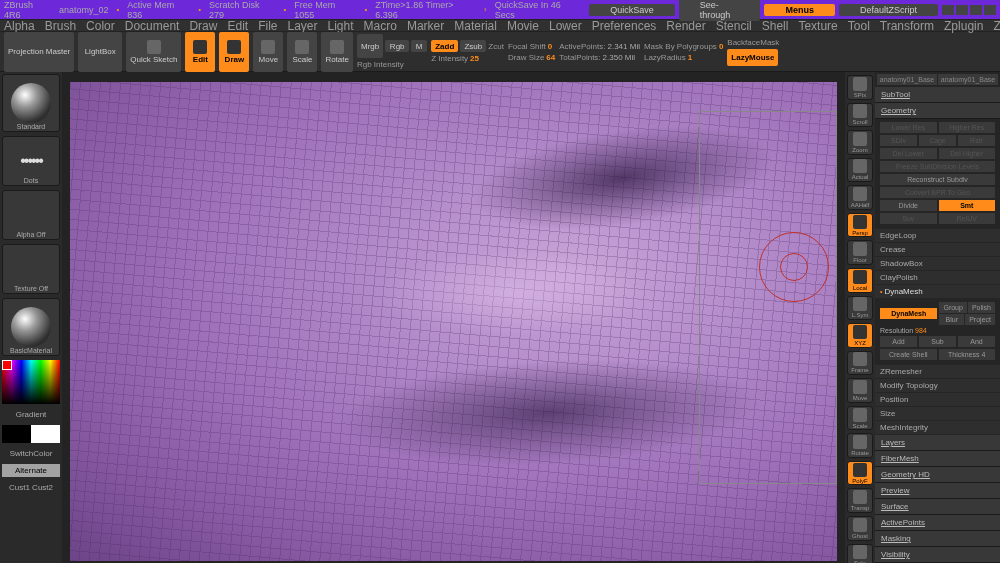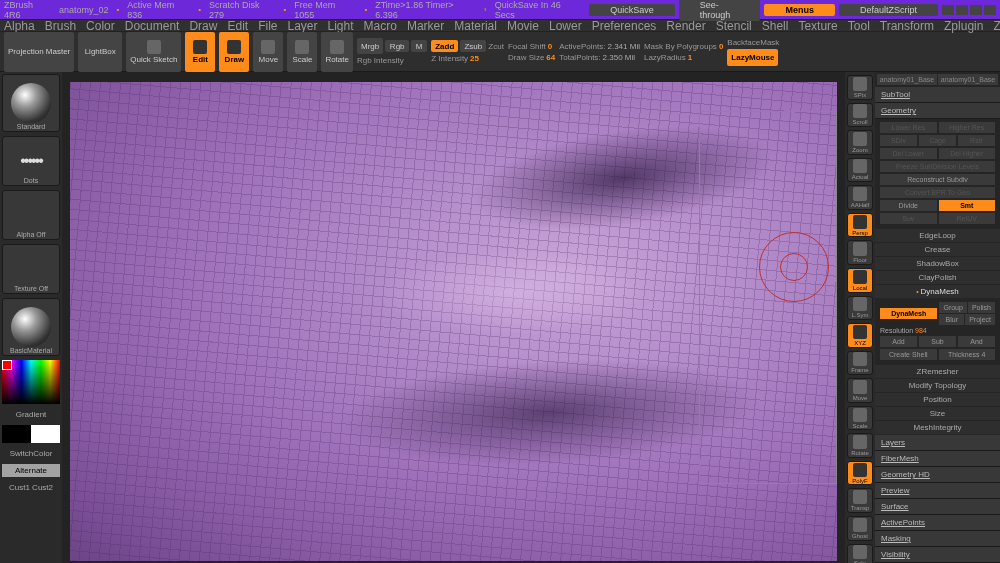--- a/index.html
+++ b/index.html
@@ -61,21 +61,21 @@
 .rightcol { width: 30px; background: #2a2a2a; display: flex; flex-direction: column; gap: 3px; padding: 3px 2px; }
 .rbtn { width: 26px; height: 32px; background: #3a3a3a; border: 1px solid #1a1a1a; border-radius: 3px; display: flex; flex-direction: column; align-items: center; justify-content: center; font-size: 6px; color: #999; }
 .rbtn.orange { background: #ff8c1a; color: #000; }
 .rbtn .ric { width: 14px; height: 14px; background: #666; border-radius: 2px; margin-bottom: 1px; }
 .rbtn.orange .ric { background: #333; }
 
 .rightpanel { width: 125px; background: #2e2e2e; display: flex; flex-direction: column; font-size: 8px; overflow-y: auto; }
 .rp-head { background: #383838; padding: 3px 6px; color: #bbb; border-bottom: 1px solid #1a1a1a; text-decoration: underline; }
 .rp-tabs { display: flex; gap: 1px; padding: 2px; background: #252525; }
 .rp-tab { flex:1; background: #3a3a3a; padding: 2px; font-size: 7px; text-align: center; color: #888; }
-.rp-section { padding: 2px 5px; color: #aaa; border-bottom: 1px solid #252525; cursor: pointer; text-align: center; }
+.rp-section { padding: 2px 5px; color: #aaa; border-bottom: 1px solid #252525; cursor: pointer; }
 .rp-section.expand { color: #ddd; }
 .rp-inner { background: #252525; padding: 3px 5px; }
 .rp-row { display: flex; gap: 2px; margin-bottom: 2px; align-items: center; }
 .rp-cell { background: #3a3a3a; padding: 2px 4px; font-size: 7px; color: #999; flex: 1; text-align: center; }
 .rp-cell.dim { color: #555; }
 .rp-cell.orange { background: #ff8c1a; color: #000; font-weight: bold; }
 .rp-lbl { font-size: 7px; color: #aaa; }
 .rp-lbl.orange { color: #ff8c1a; }
 </style>
 </head>
@@ -156,21 +156,21 @@
   <div class="tbtn">
       <div class="ico"></div>
       <span>Scale</span>
     </div>
   <div class="tbtn">
       <div class="ico"></div>
       <span>Rotate</span>
     </div>
   <div class="slider-group">
     <div class="row">
-        <span class="tbtn" style="min-width:24px;height:16px">Mrgb</span>
+        <span class="tbtn" style="min-width:24px;height:24px">Mrgb</span>
         <span class="tbtn" style="min-width:24px;height:12px">Rgb</span>
         <span class="tbtn" style="min-width:16px;height:12px">M</span>
       </div>
     <div class="row">
         <span class="slider-lbl">Rgb Intensity</span>
       </div>
   </div>
   <div class="slider-group">
     <div class="row">
         <span class="tbtn orange" style="min-width:26px;height:12px">Zadd</span>

